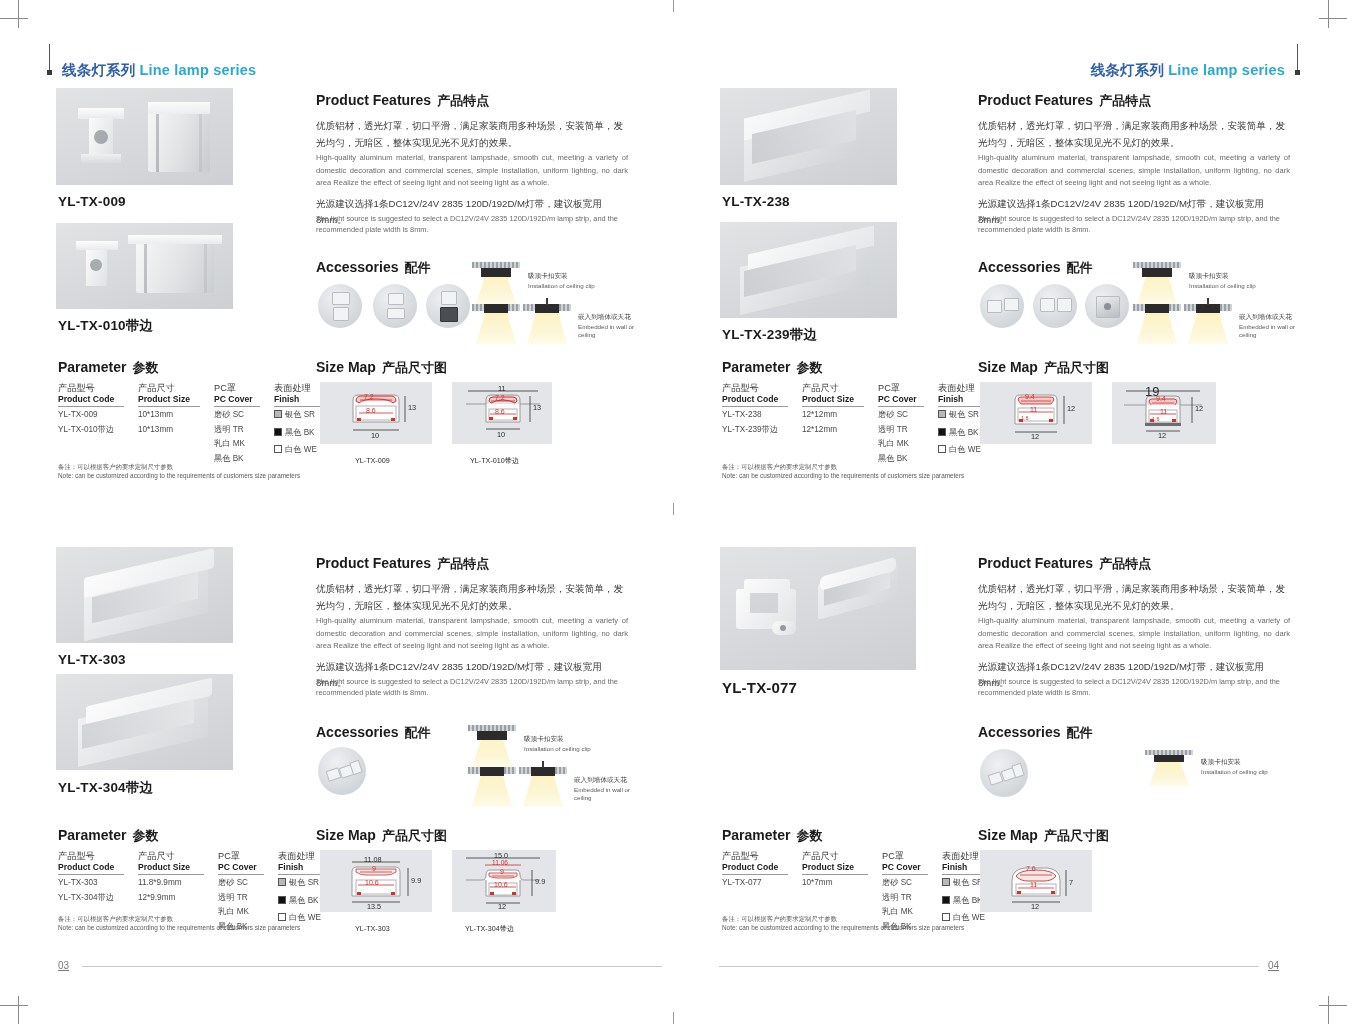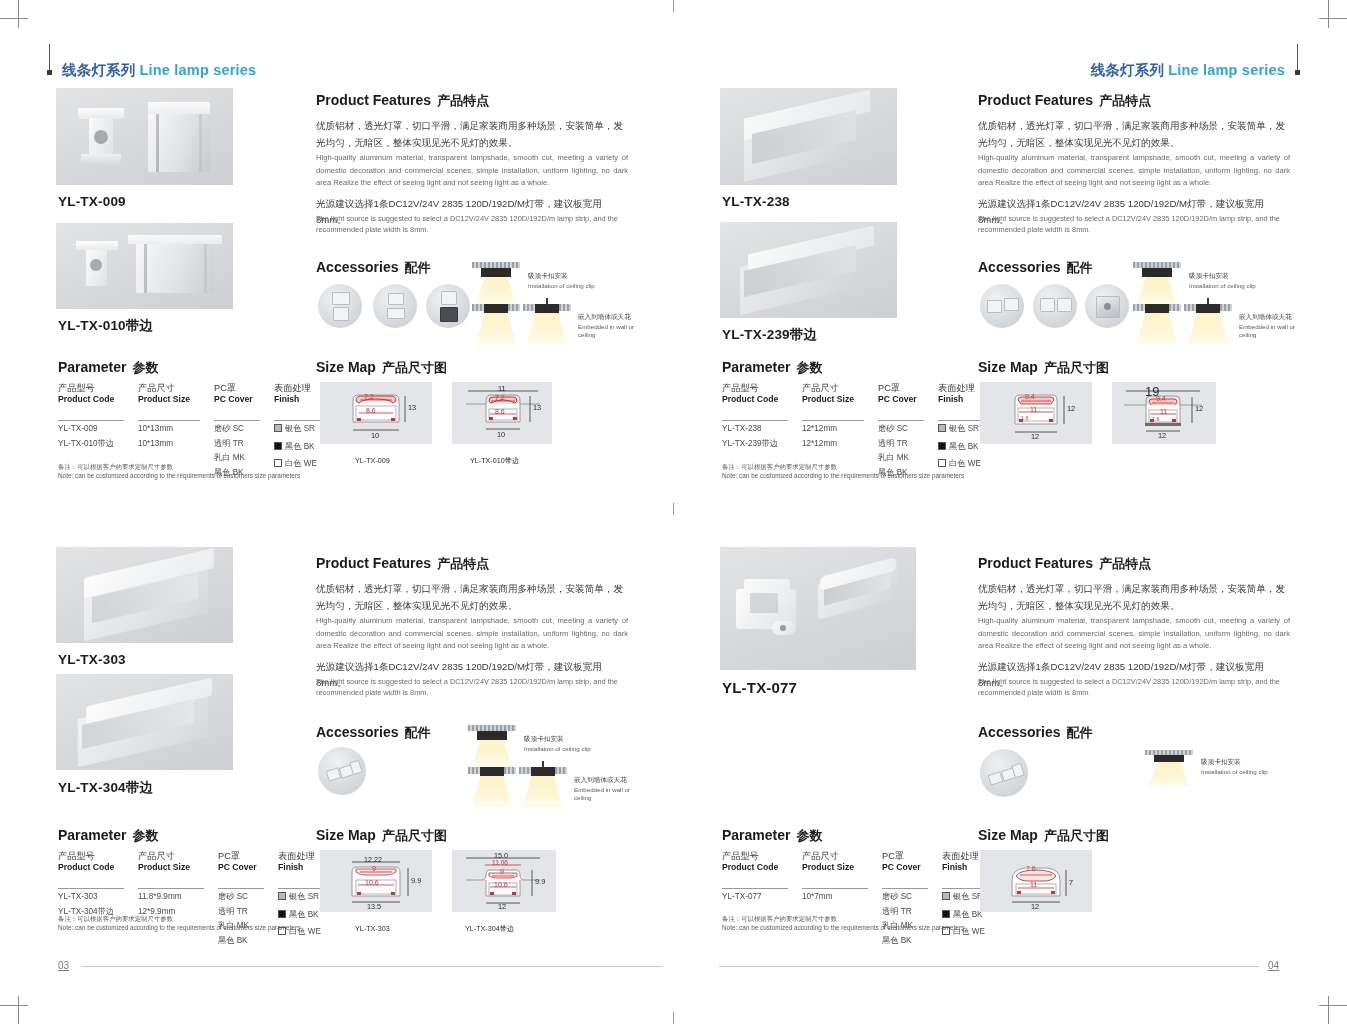--- a/index.html
+++ b/index.html
@@ -44,21 +44,21 @@
   .feat-en{position:absolute;font-size:7.6px;line-height:1.65;color:#6a6a6a;width:312px;text-align:justify;}
   .src-cn{position:absolute;font-size:9.6px;line-height:1.7;color:#3a3a3a;width:312px;}
   .src-en{position:absolute;font-size:7.4px;line-height:1.55;color:#6a6a6a;width:312px;}
 
   
   .ptable{position:absolute;font-size:8.2px;color:#4a4a4a;}
   .ptable .cols{display:flex;}
   .pcol{margin-right:14px;}
   .pcol .h-cn{font-size:9.2px;color:#3a3a3a;line-height:1.35;white-space:nowrap;}
   .pcol .h-en{font-size:8.6px;font-weight:700;color:#1b1b1b;line-height:1.35;white-space:nowrap;
-              border-bottom:1px solid #9a9a9a;padding-bottom:14px;}
+              border-bottom:1px solid #9a9a9a;padding-bottom:0;}
   .pcol .cell{font-size:8.2px;line-height:1.55;color:#4a4a4a;white-space:nowrap;padding-top:2px;}
   .pcol .cell:first-of-type{padding-top:5px;}
   .sw{display:inline-block;width:6px;height:6px;border:1px solid #555;margin-right:3px;
       vertical-align:-1px;}
   .sw.silver{background:#b9b9b9;}
   .sw.black{background:#111;}
   .sw.white{background:#fff;}
   .ital{}
   .note-cn{position:absolute;font-size:6.4px;color:#5a5a5a;white-space:nowrap;}
   .note-en{position:absolute;font-size:6.4px;color:#5a5a5a;white-space:nowrap;}
@@ -515,21 +515,21 @@
       <path d="M36 22 Q40 25 46 25 L66 25 Q72 25 76 22 L76 19 L36 19 Z" fill="#f7e8e8" stroke="#cc3333" stroke-width=".8"></path>
       <rect x="36" y="30" width="40" height="14" fill="none" stroke="#b4b4b4" stroke-width="1"></rect>
       <rect x="37" y="42" width="4" height="3" fill="#cc3333"></rect>
       <rect x="71" y="42" width="4" height="3" fill="#cc3333"></rect>
       <line x1="40" y1="22" x2="72" y2="22" stroke="#cc3333" stroke-width=".8"></line>
       <line x1="38" y1="35" x2="74" y2="35" stroke="#cc3333" stroke-width=".8"></line>
       <line x1="32" y1="12" x2="80" y2="12" stroke="#333" stroke-width=".8"></line>
       <line x1="88" y1="18" x2="88" y2="46" stroke="#333" stroke-width=".8"></line>
       <line x1="32" y1="52" x2="80" y2="52" stroke="#333" stroke-width=".8"></line>
     </svg>
-    <div style="position:absolute;left:44px;top:5px;font-size:7.2px;color:#2b2b2b;">12.22</div>
+    <div style="position:absolute;left:44px;top:5px;font-size:7.2px;color:#2b2b2b;">11.08</div>
     <div style="position:absolute;left:52px;top:15px;font-size:7px;color:#cc3333;">9</div>
     <div style="position:absolute;left:45px;top:29px;font-size:7px;color:#cc3333;">10.6</div>
     <div style="position:absolute;left:91px;top:26px;font-size:7.4px;color:#2b2b2b;">9.9</div>
     <div style="position:absolute;left:47px;top:52px;font-size:7.2px;color:#2b2b2b;">13.5</div>
   </div>
   <div class="sm-cap" style="left:355px;top:412px;">YL-TX-303</div>
 
   <div class="smbox" style="left:452px;top:338px;width:104px;height:62px;">
     <svg width="104" height="62" viewBox="0 0 104 62">
       <path d="M14 30 L30 30 Q34 30 34 25 Q34 20 38 20 L64 20 Q68 20 68 25 Q68 30 72 30 L88 30" fill="#fdfdfd" stroke="#9a9a9a" stroke-width="1"></path>

